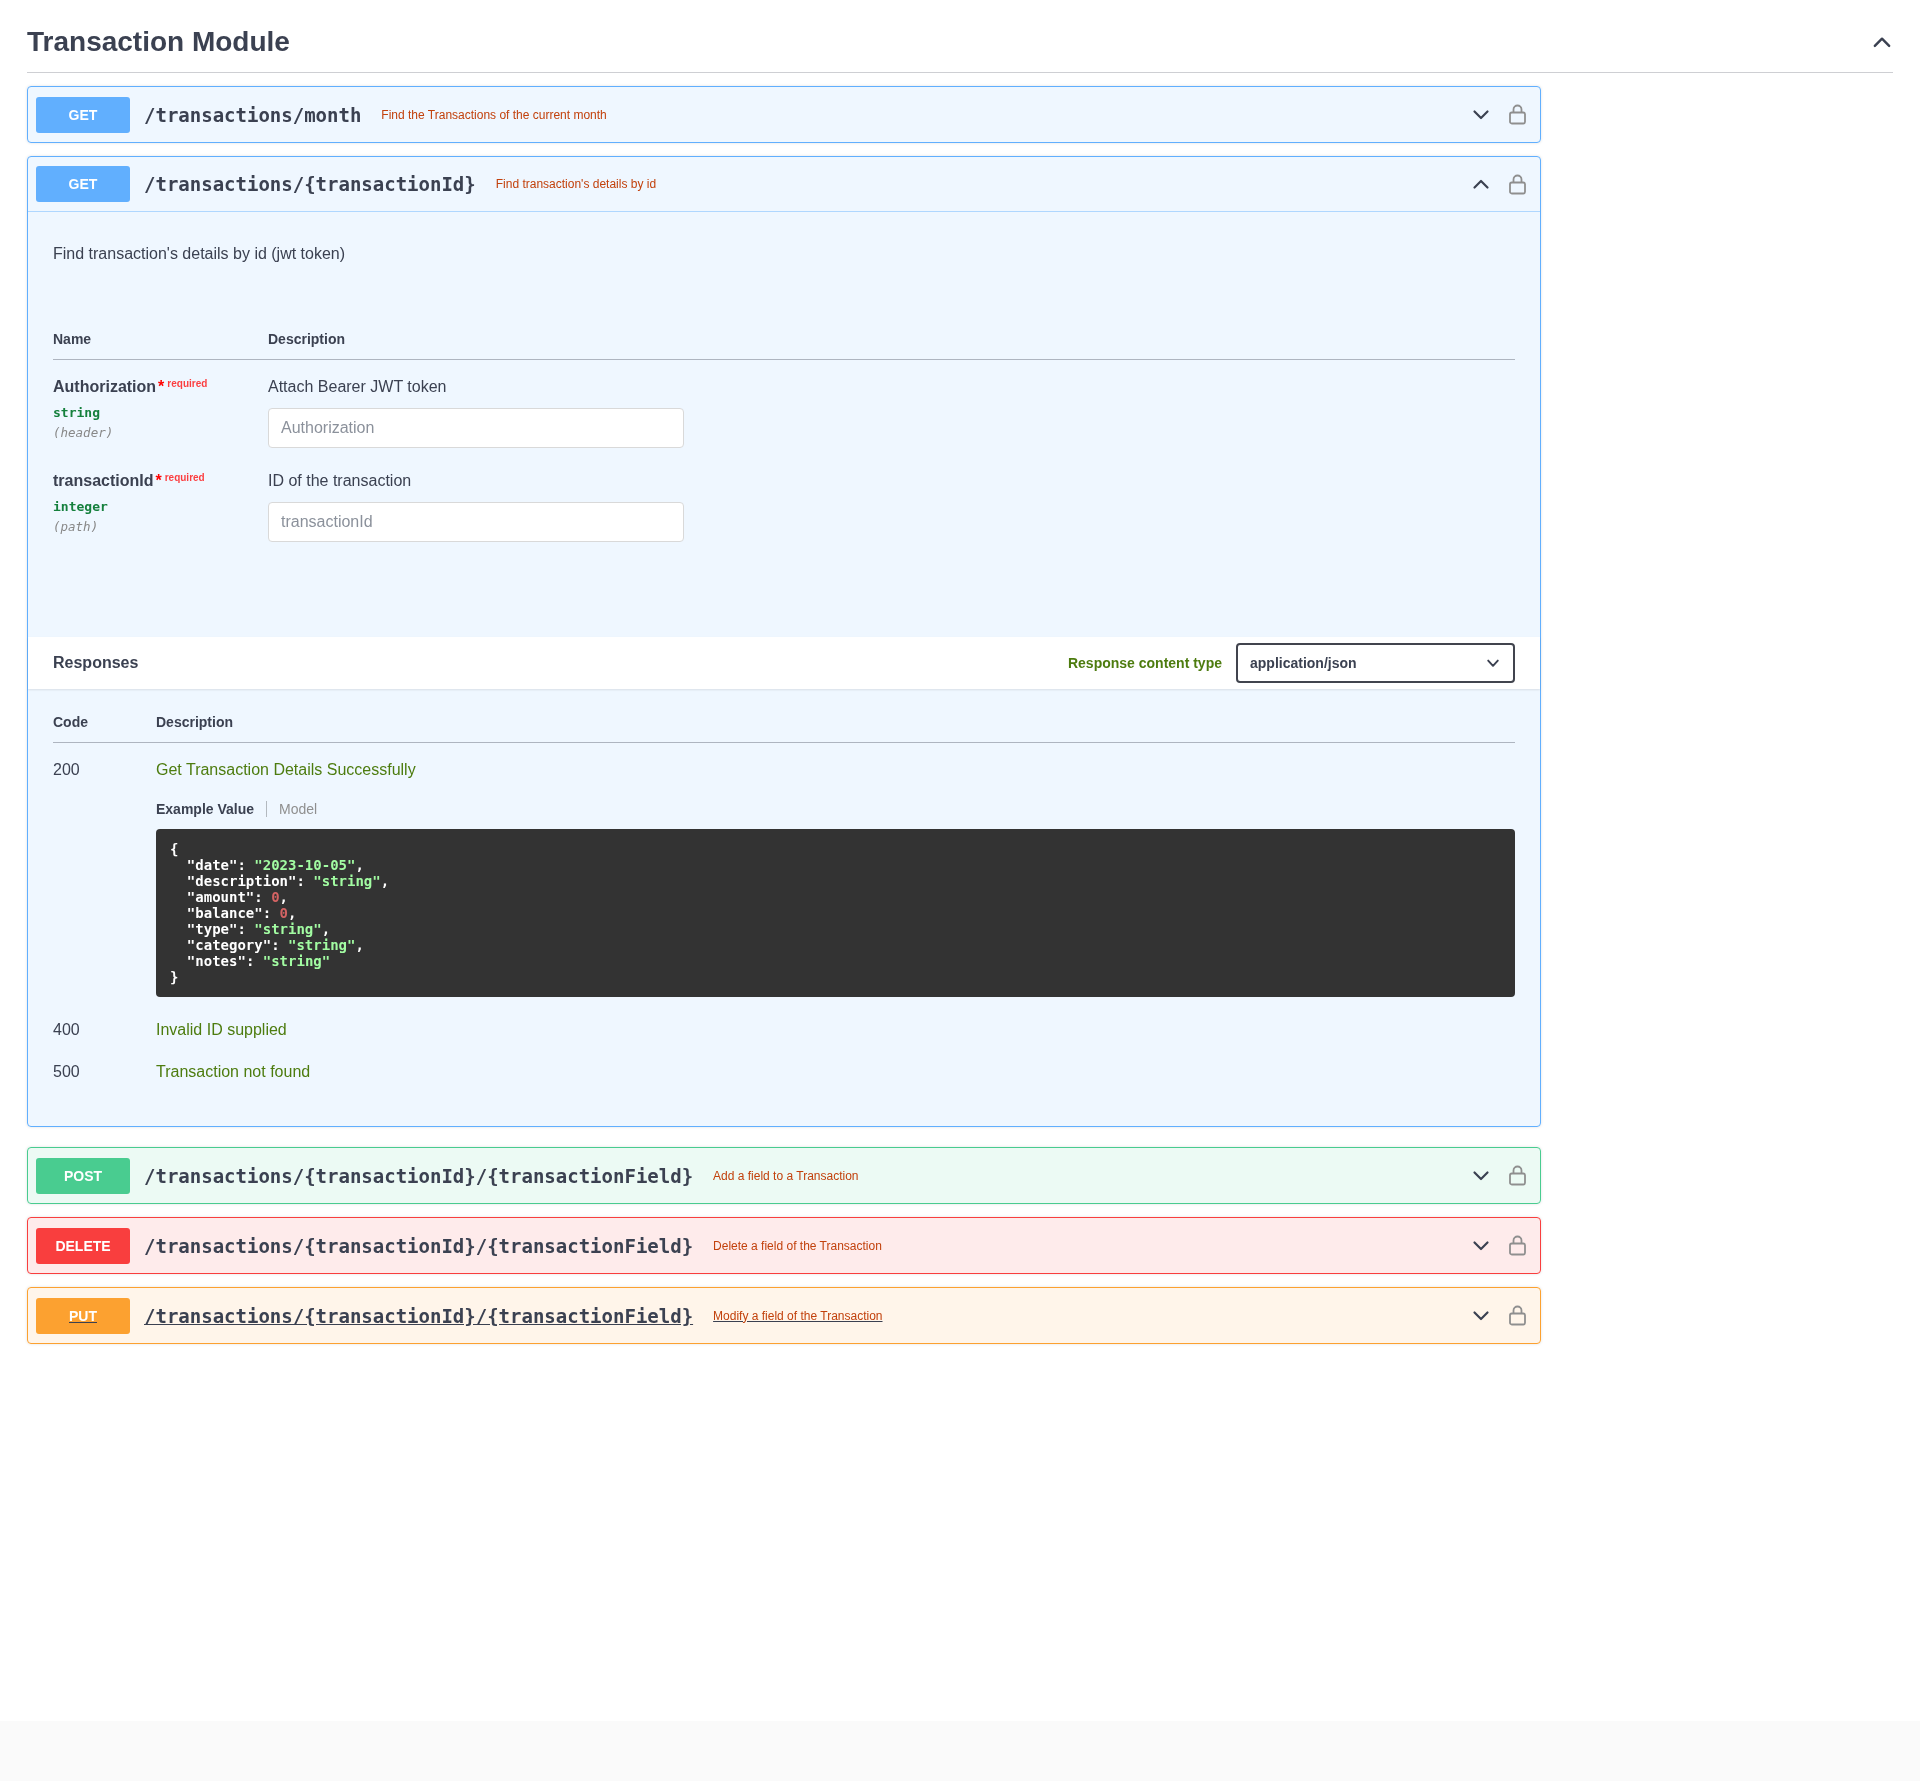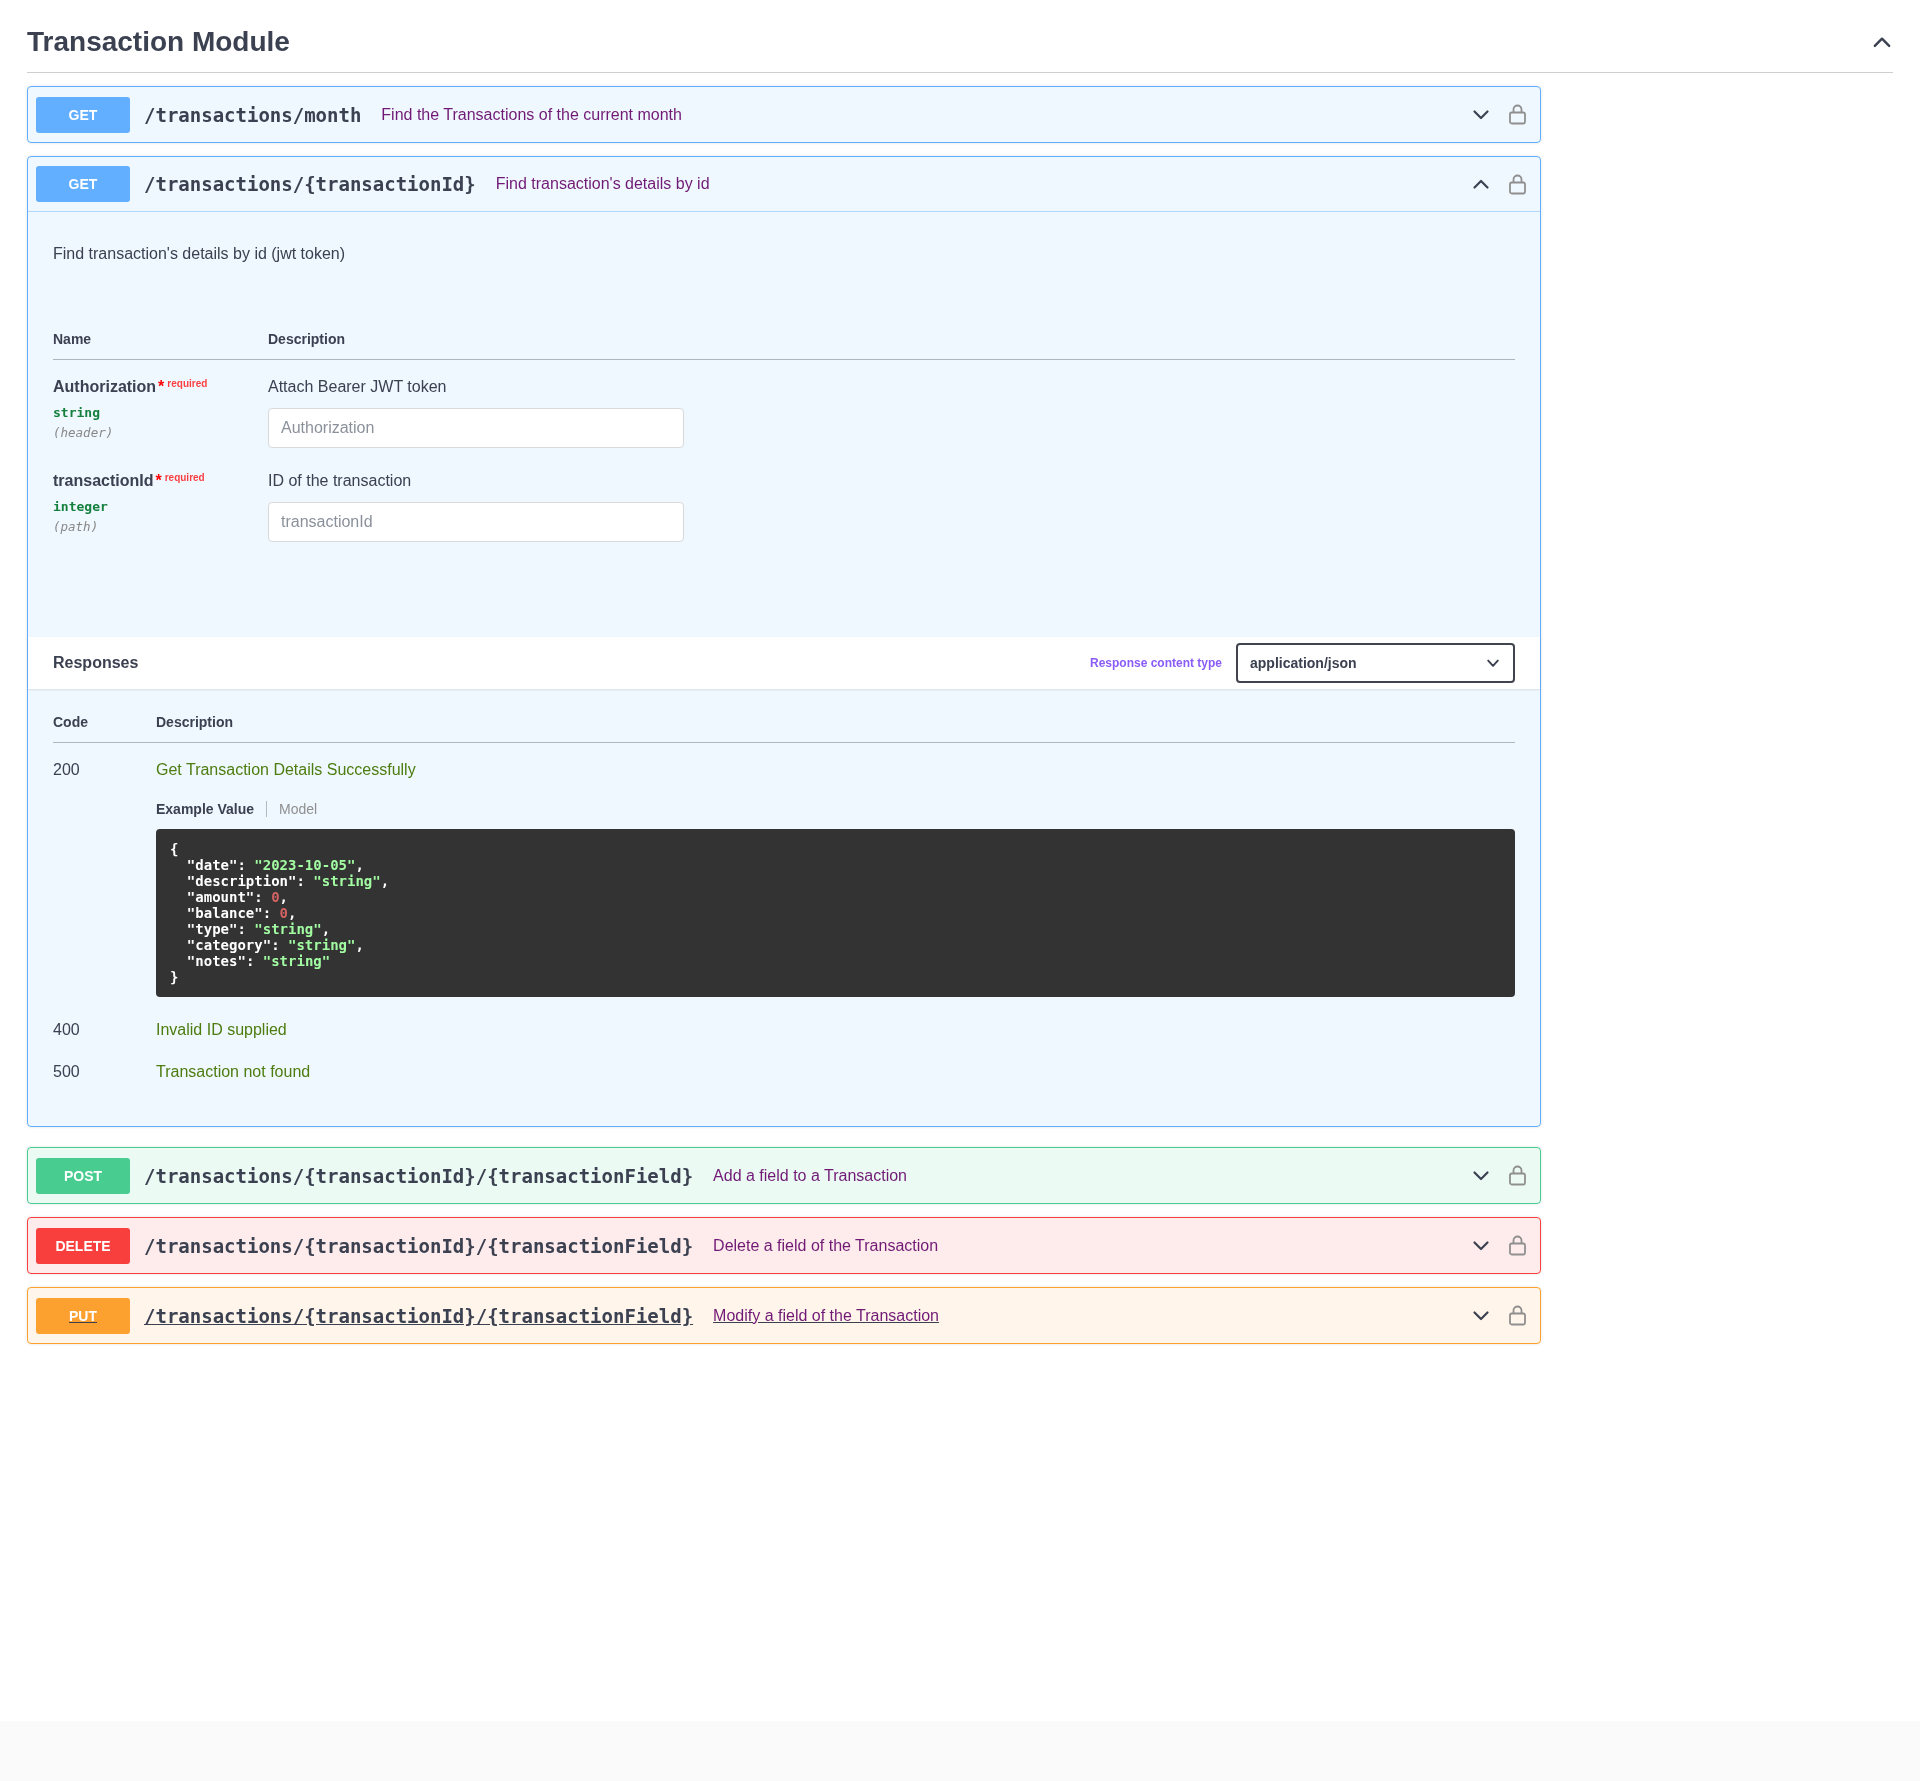--- a/index.html
+++ b/index.html
@@ -35,21 +35,21 @@
   .opblock-summary { display:flex; align-items:center; height:55px; padding:0 14px 0 8px; cursor:pointer; }
   .is-open > .opblock-summary { border-bottom:1px solid rgba(97,175,254,.45); }
   .method-badge {
     min-width:94px; text-align:center; padding:10px 0; border-radius:3px;
     color:#fff; font-weight:bold; font-size:14px; flex:none;
   }
   .opblock-path {
     font-family:"DejaVu Sans Mono", monospace; font-weight:bold; font-size:19px;
     color:#3b4151; margin-left:14px; text-decoration:none; white-space:nowrap;
   }
-  .opblock-desc { font-size:16px; color:#701a75; margin-left:20px; white-space:nowrap; }
+  .opblock-desc { font-size:12px; color:#c2410c; margin-left:20px; white-space:nowrap; }
   .summary-controls { margin-left:auto; display:flex; align-items:center; gap:18px; }
 
   
   .op-description { padding:33px 25px 43px; font-size:16px; color:#3b4151; }
   .section-header {
     background:#fff; min-height:52px; display:flex; align-items:center;
     padding:6px 25px; box-shadow:0 1px 2px rgba(0,0,0,.1);
   }
   .section-header h4 { font-size:16px; font-weight:bold; color:#3b4151; flex:1; }
   .btn-try {
@@ -77,21 +77,21 @@
   .param-in { font-family:"DejaVu Sans Mono", monospace; font-style:italic; font-size:12.5px; color:#888; margin-top:5px; }
   .param-desc { font-size:16px; color:#3b4151; }
   .param-input {
     display:block; margin-top:12px; width:416px; height:40px;
     border:1px solid #d9d9d9; border-radius:4px; background:#fff;
     padding:0 12px; font-size:16px; color:#3b4151; font-family:"Liberation Sans", sans-serif;
   }
   .param-input::placeholder { color:#8b919b; }
 
   .content-type-wrap { display:flex; align-items:center; gap:14px; }
-  .content-type-label { font-size:12px; font-weight:bold; color:#8b5cf6; }
+  .content-type-label { font-size:14px; font-weight:bold; color:#4d7c0f; }
   .content-type-select {
     width:279px; height:40px; background:#fff; border:2px solid #41444e; border-radius:4px;
     display:flex; align-items:center; justify-content:space-between; padding:0 12px;
     font-size:14px; font-weight:bold; color:#3b4151; cursor:pointer;
   }
 
   .resp-code { font-size:16px; color:#3b4151; }
   .resp-desc { font-size:16px; color:#4d7c0f; }
   .tabs { display:flex; align-items:center; margin-top:22px; font-size:14px; }
   .tab { cursor:pointer; }

